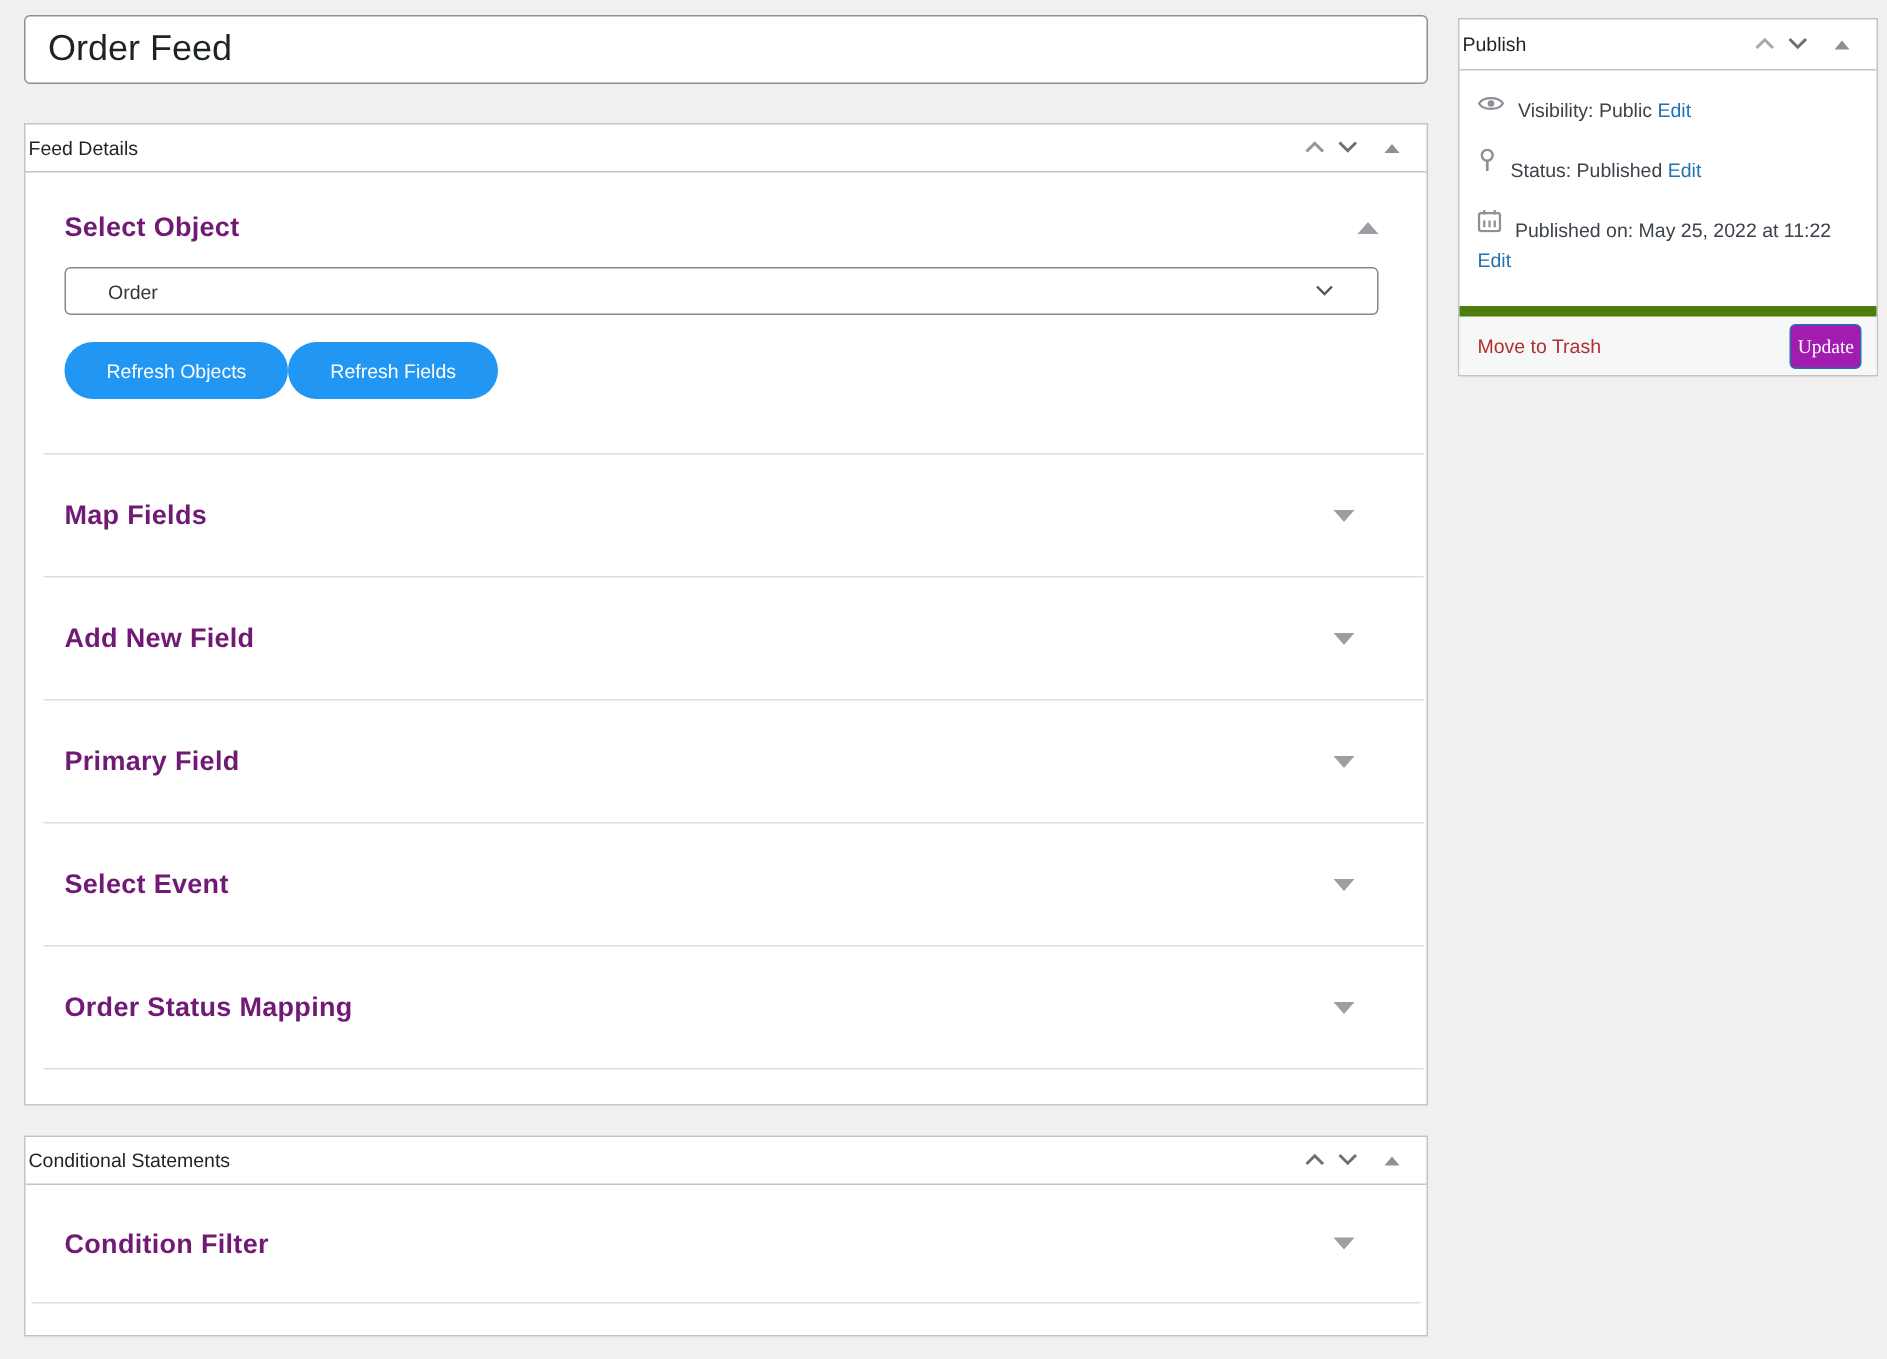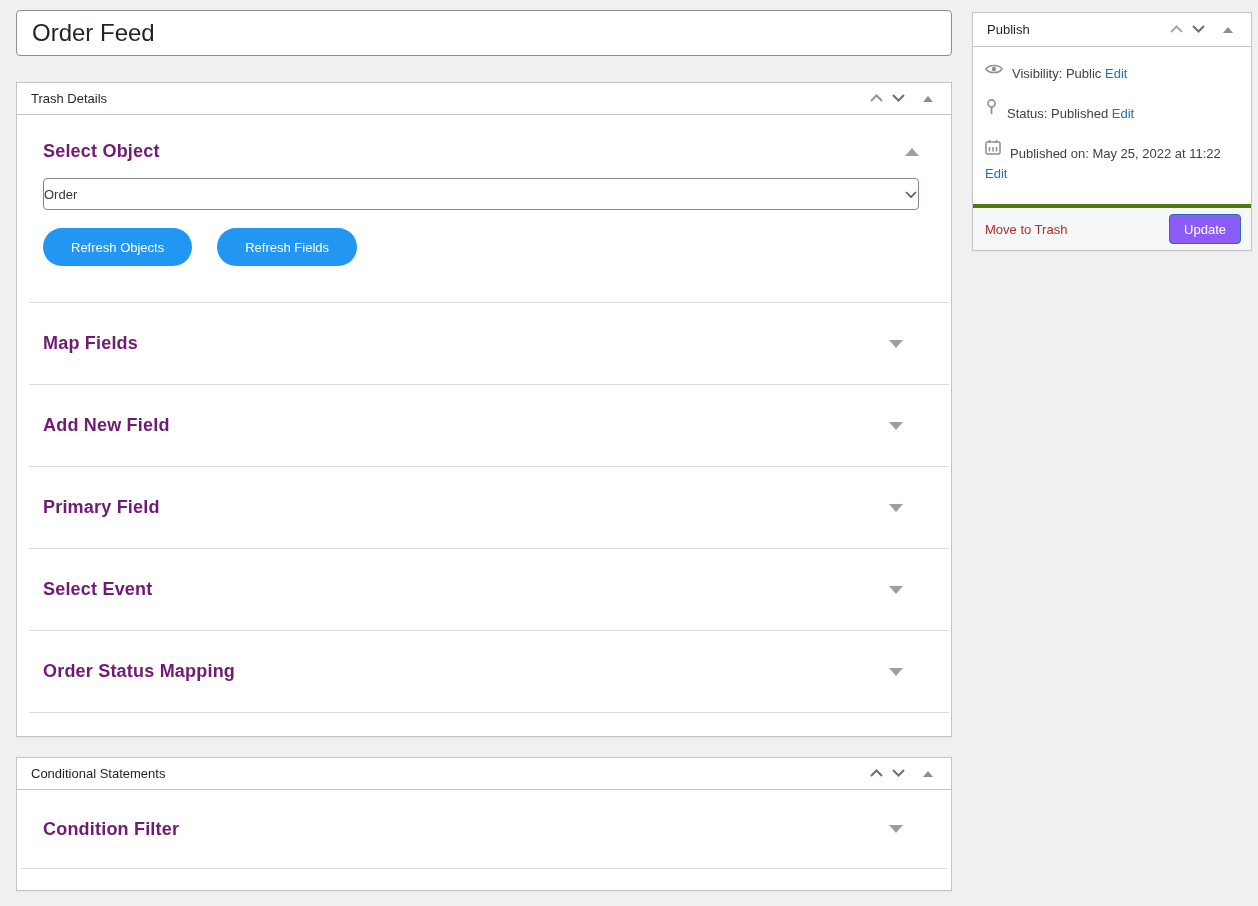--- a/index.html
+++ b/index.html
@@ -24,21 +24,21 @@
   }
 
   
   .postbox {
     background: #fff; border: 1px solid #c3c4c7;
     box-shadow: 0 1px 1px rgba(0,0,0,.04);
   }
   .postbox + .postbox, .mb20 { margin-bottom: 20px; }
   .postbox-header {
     display: flex; justify-content: space-between; align-items: center;
-    height: 32px; padding: 0 12px 0 14px;
+    height: 32px; padding: 0 12px 0 2px;
     border-bottom: 1px solid #c3c4c7;
   }
   .postbox-title { font-size: 13px; color: #1d2327; }
   .handle-actions { display: flex; align-items: center; }
   .order-btn {
     background: none; border: none; cursor: pointer;
     width: 22px; height: 22px; display: flex; align-items: center; justify-content: center;
   }
   .toggle-btn {
     background: none; border: none; cursor: pointer;
@@ -61,60 +61,60 @@
   }
   .separator { border: 0; border-top: 1px solid #ddd; margin: 0 2px 0 12px; height: 0; }
   .feed-bottom-pad { height: 23px; }
   .cond-bottom-pad { height: 21px; }
 
   
   .select-control {
     margin-top: 16px; height: 32px; width: 100%;
     background: #fff; border: 1px solid #7e8993; border-radius: 4px;
     display: flex; align-items: center; justify-content: space-between;
-    padding: 0 0; cursor: pointer; gap: 42px;
+    padding: 0 28px; cursor: pointer; gap: 42px;
   }
   .select-value { font-size: 13px; color: #32373c; }
 
-  .btn-row { display: flex; gap: 25px; margin-top: 18px; padding-bottom: 36px; }
+  .btn-row { display: flex; margin-top: 18px; padding-bottom: 36px; }
   .btn-primary {
     background: #2196f3; color: #fff; border: none; border-radius: 19px;
     height: 38px; padding: 0 28px; font-size: 13px; cursor: pointer;
     font-family: "Liberation Sans", sans-serif;
   }
 
   
   .publish-body { padding: 14px 12px 12px; font-size: 13px; color: #3c434a; line-height: 20px; }
   .pub-row { margin-bottom: 15px; }
   .pub-row:last-child { margin-bottom: 8px; }
   .pub-icon { display: inline-block; vertical-align: text-bottom; margin-right: 9px; }
   a.edit-link { color: #2271b1; text-decoration: none; cursor: pointer; }
   .publish-footer {
     display: flex; justify-content: space-between; align-items: center;
-    background: #f6f7f7; border-top: 4px solid #4d7c0f;
+    background: #f6f7f7; border-top: 7px solid #4d7c0f;
     padding: 8px 10px 8px 12px; height: 46px;
   }
   a.trash-link { color: #b32d2e; font-size: 13px; text-decoration: none; cursor: pointer; }
   .update-btn {
-    background: #8b5cf6; border: 1px solid #2271b1; color: #fff;
-    border-radius: 4px; height: 30px; padding: 0 14px; font-size: 13px;
-    cursor: pointer; font-family: Liberation Sans, sans-serif;
+    background: #a21caf; border: 1px solid #2271b1; color: #fff;
+    border-radius: 4px; height: 30px; padding: 0 4px; font-size: 13px;
+    cursor: pointer; font-family: Liberation Serif, serif;
   }
 </style>
 </head>
 <body>
 
 <div class="layout">
   <div class="left-col">
 
     <input class="title-input" type="text" value="Order Feed" style="">
 
     <div class="postbox mb20">
       <div class="postbox-header">
-        <span class="postbox-title">Trash Details</span>
+        <span class="postbox-title">Feed Details</span>
         <span class="handle-actions">
           <button class="order-btn">
             <span>
               <svg width="15" height="10" viewBox="0 0 15 10">
                   <polyline points="2,8 7.5,2.5 13,8" fill="none" stroke="#939699" stroke-width="2"></polyline>
                 </svg>
             </span>
           </button>
           <button class="order-btn">
             <span>

